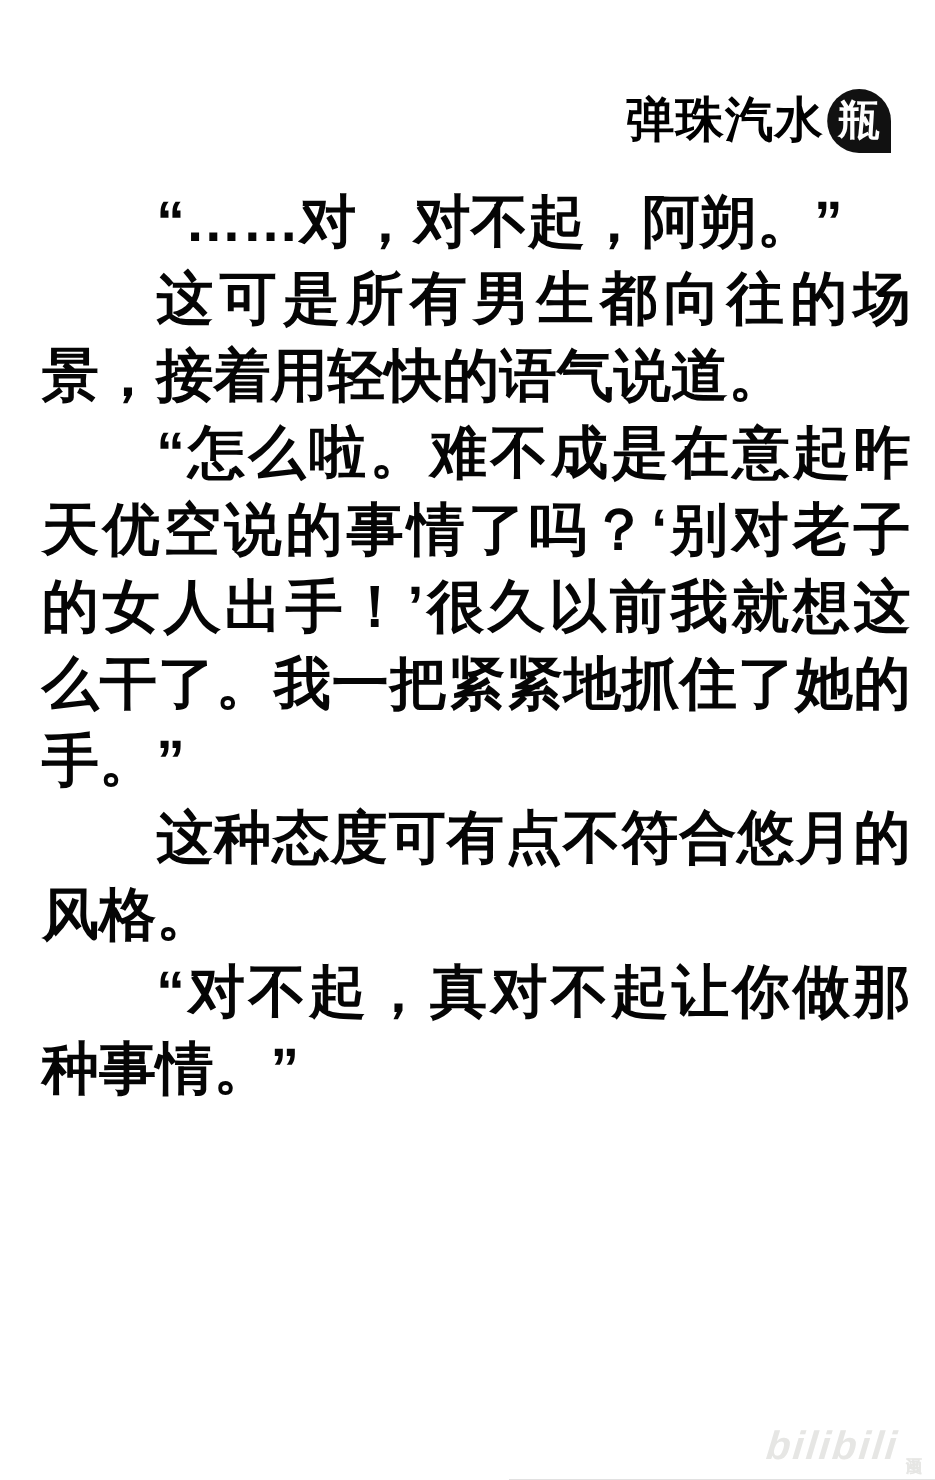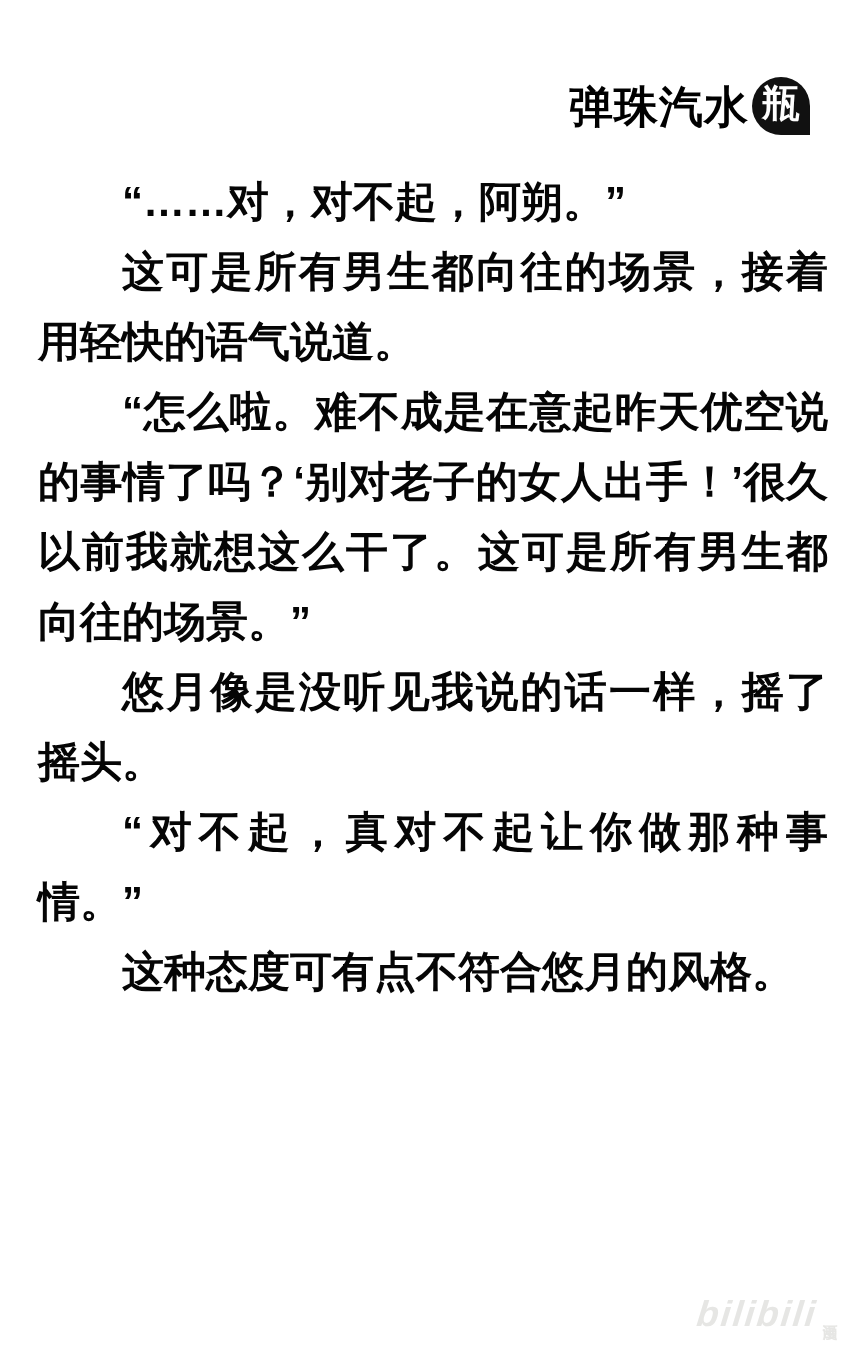--- a/index.html
+++ b/index.html
@@ -20,21 +20,21 @@
   .header {
     position: absolute;
     top: 80px;
     left: 0;
     right: 37px;
     text-align: right;
     white-space: nowrap;
   }
   .title {
     margin: 0;
-    font-family: Liberation Mono, monospace;
+    font-family: Liberation Serif, serif;
     font-size: 44px;
     font-weight: bold;
     line-height: 60px;
     letter-spacing: 1px;
     color: #000;
   }
   .badge {
     display: inline-block;
     width: 58px;
     height: 58px;
@@ -54,21 +54,21 @@
     font-weight: bold;
     letter-spacing: 0;
   }
 
   
   .body-text {
     position: absolute;
     top: 167px;
     left: 38px;
     width: 790px;
-    font-size: 42px;
+    font-size: 52px;
     font-weight: bold;
     line-height: 70px;
     text-align: justify;
     text-justify: inter-character;
     line-break: strict;
     overflow-wrap: normal;
     color: #050505;
   }
   .body-text p {
     margin: 0;
@@ -109,24 +109,23 @@
 
   <header class="header">
     <h1 class="title">
       <span>弹珠汽水</span><span class="badge"><span class="badge-char">瓶</span></span>
     </h1>
   </header>
 
   <main class="body-text" id="paragraph-container">
       <p>“……对，对不起，阿朔。”</p>
       <p>这可是所有男生都向往的场景，接着用轻快的语气说道。</p>
-      <p>“怎么啦。难不成是在意起昨天优空说的事情了吗？‘别对老子的女人出手！’很久以前我就想这么干了。这可是所有男生都向往的场景。”</p>
-      <p>悠月像是没听见我说的话一样，摇了摇头。</p>
+      <p>“怎么啦。难不成是在意起昨天优空说的事情了吗？‘别对老子的女人出手！’很久以前我就想这么干了。我一把紧紧地抓住了她的手。”</p>
+      <p>这种态度可有点不符合悠月的风格。</p>
       <p>“对不起，真对不起让你做那种事情。”</p>
-      <p>这种态度可有点不符合悠月的风格。</p>
     </main>
 
   <div class="watermark">
     <span class="wm-brand">bilibili</span>
     <span class="wm-vert">漫画</span>
   </div>
 
 </div>
 
 </body></html>

